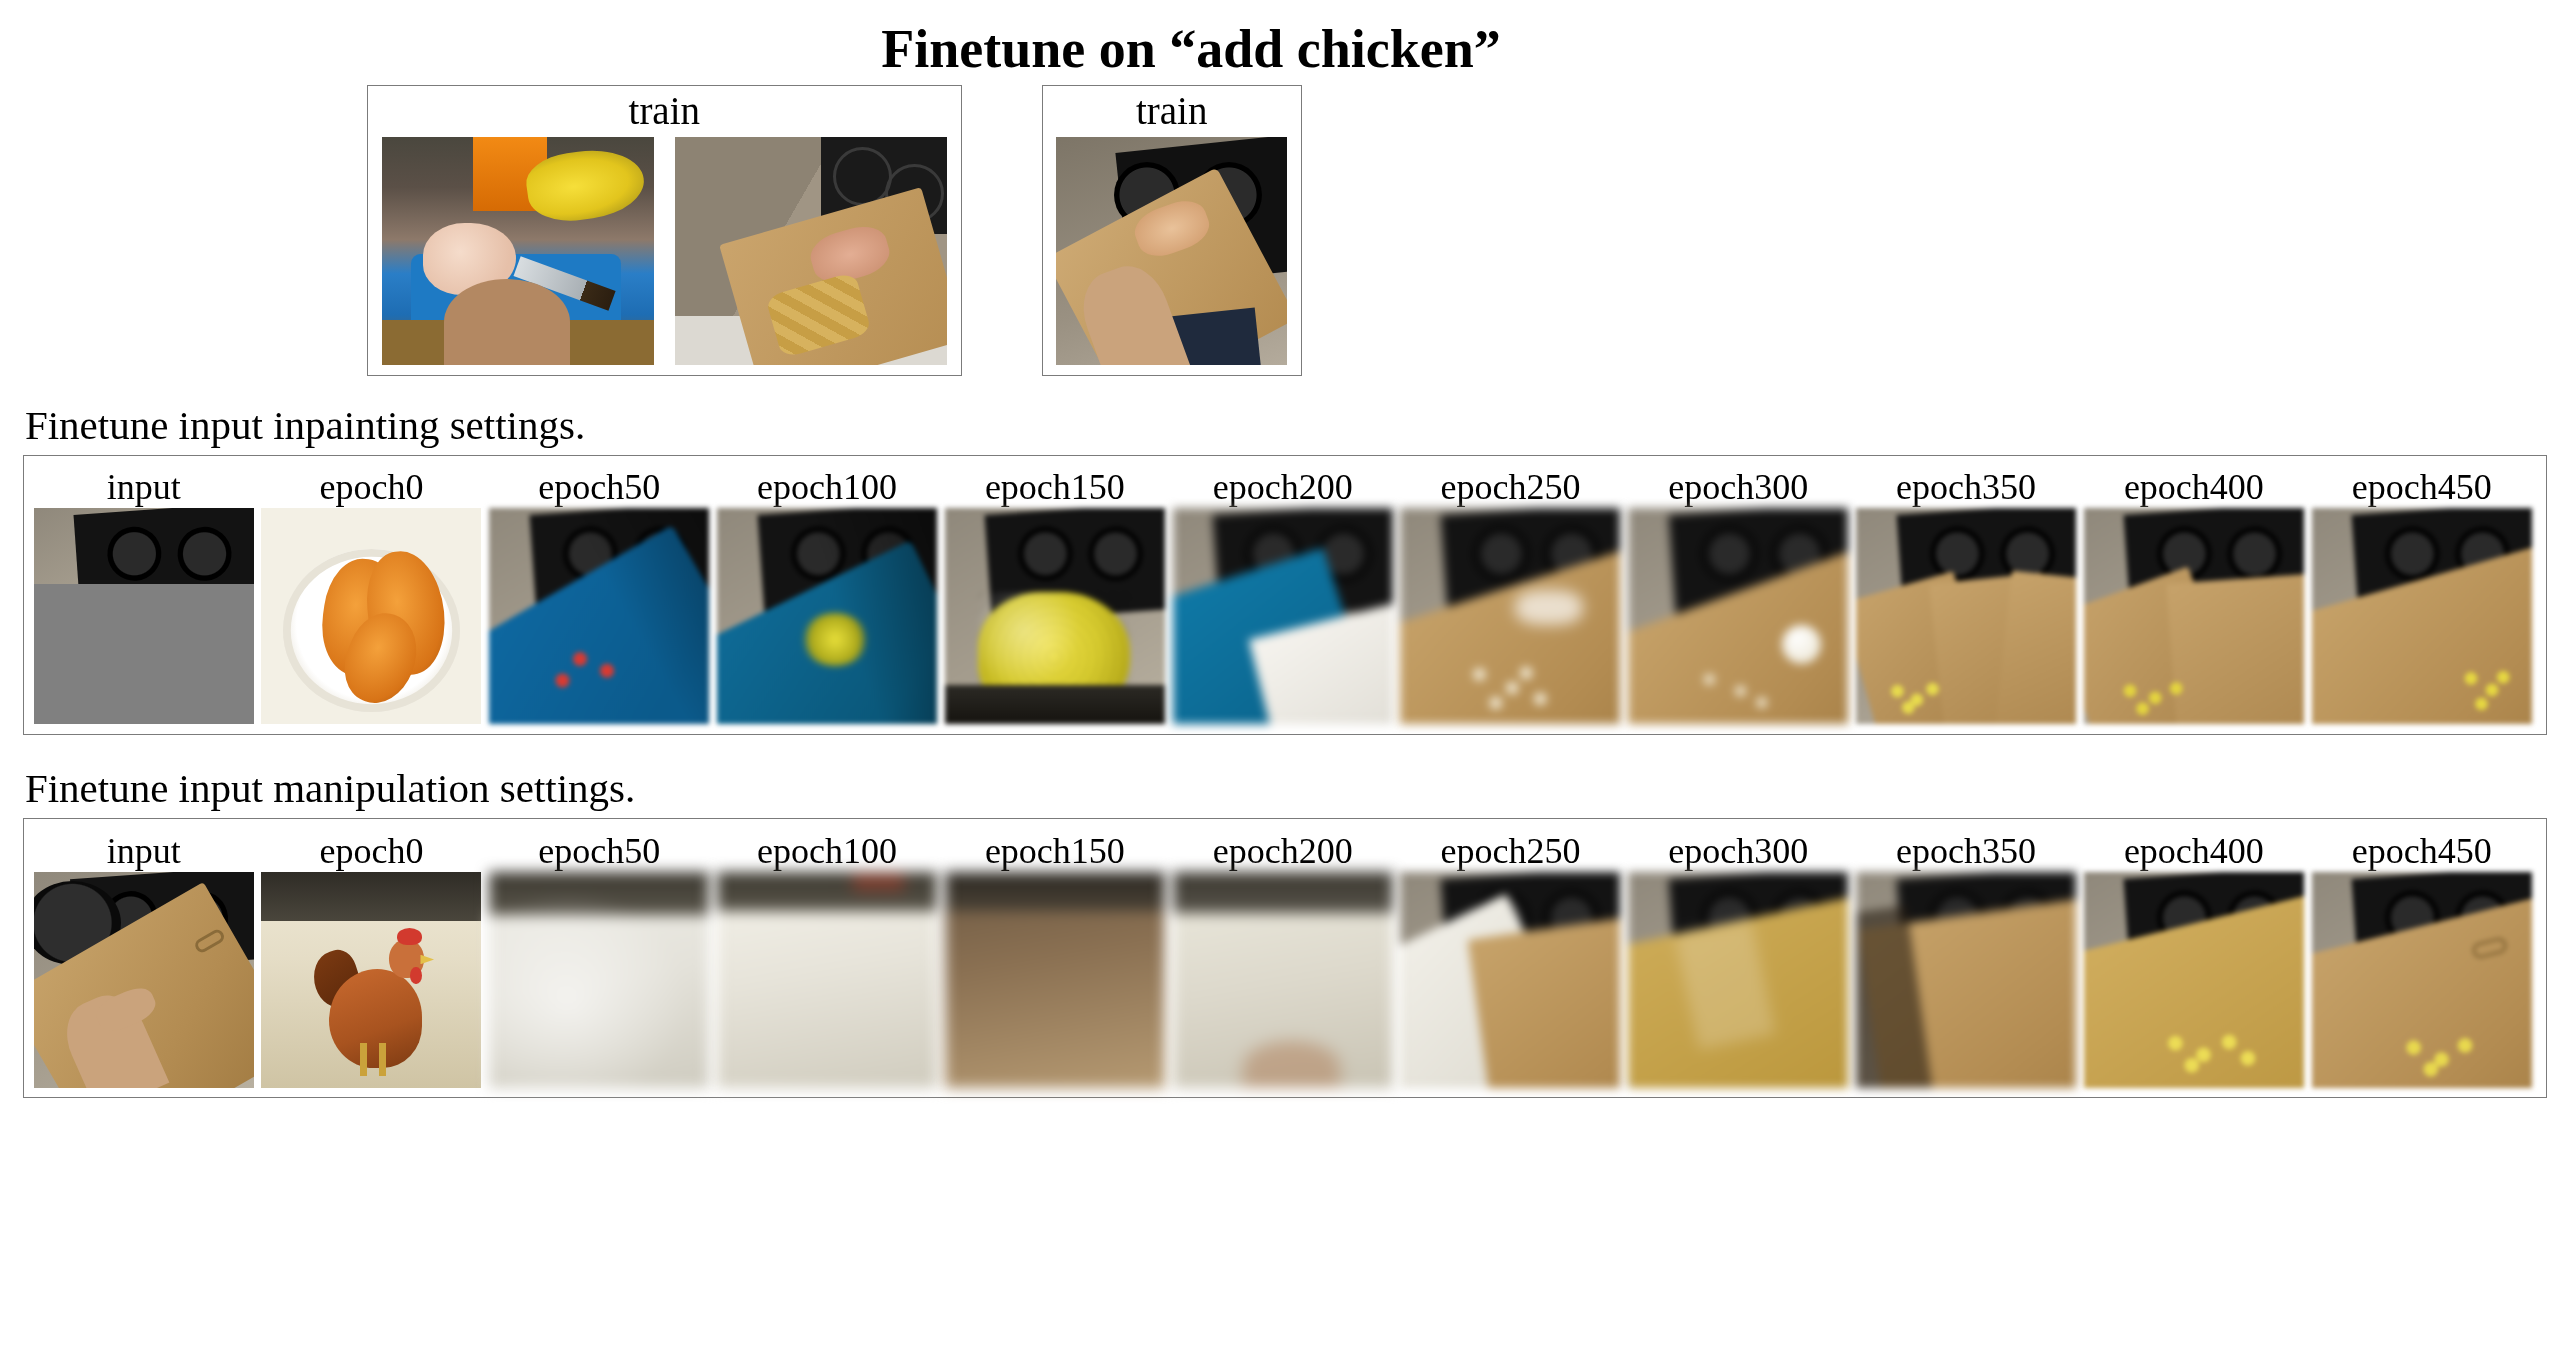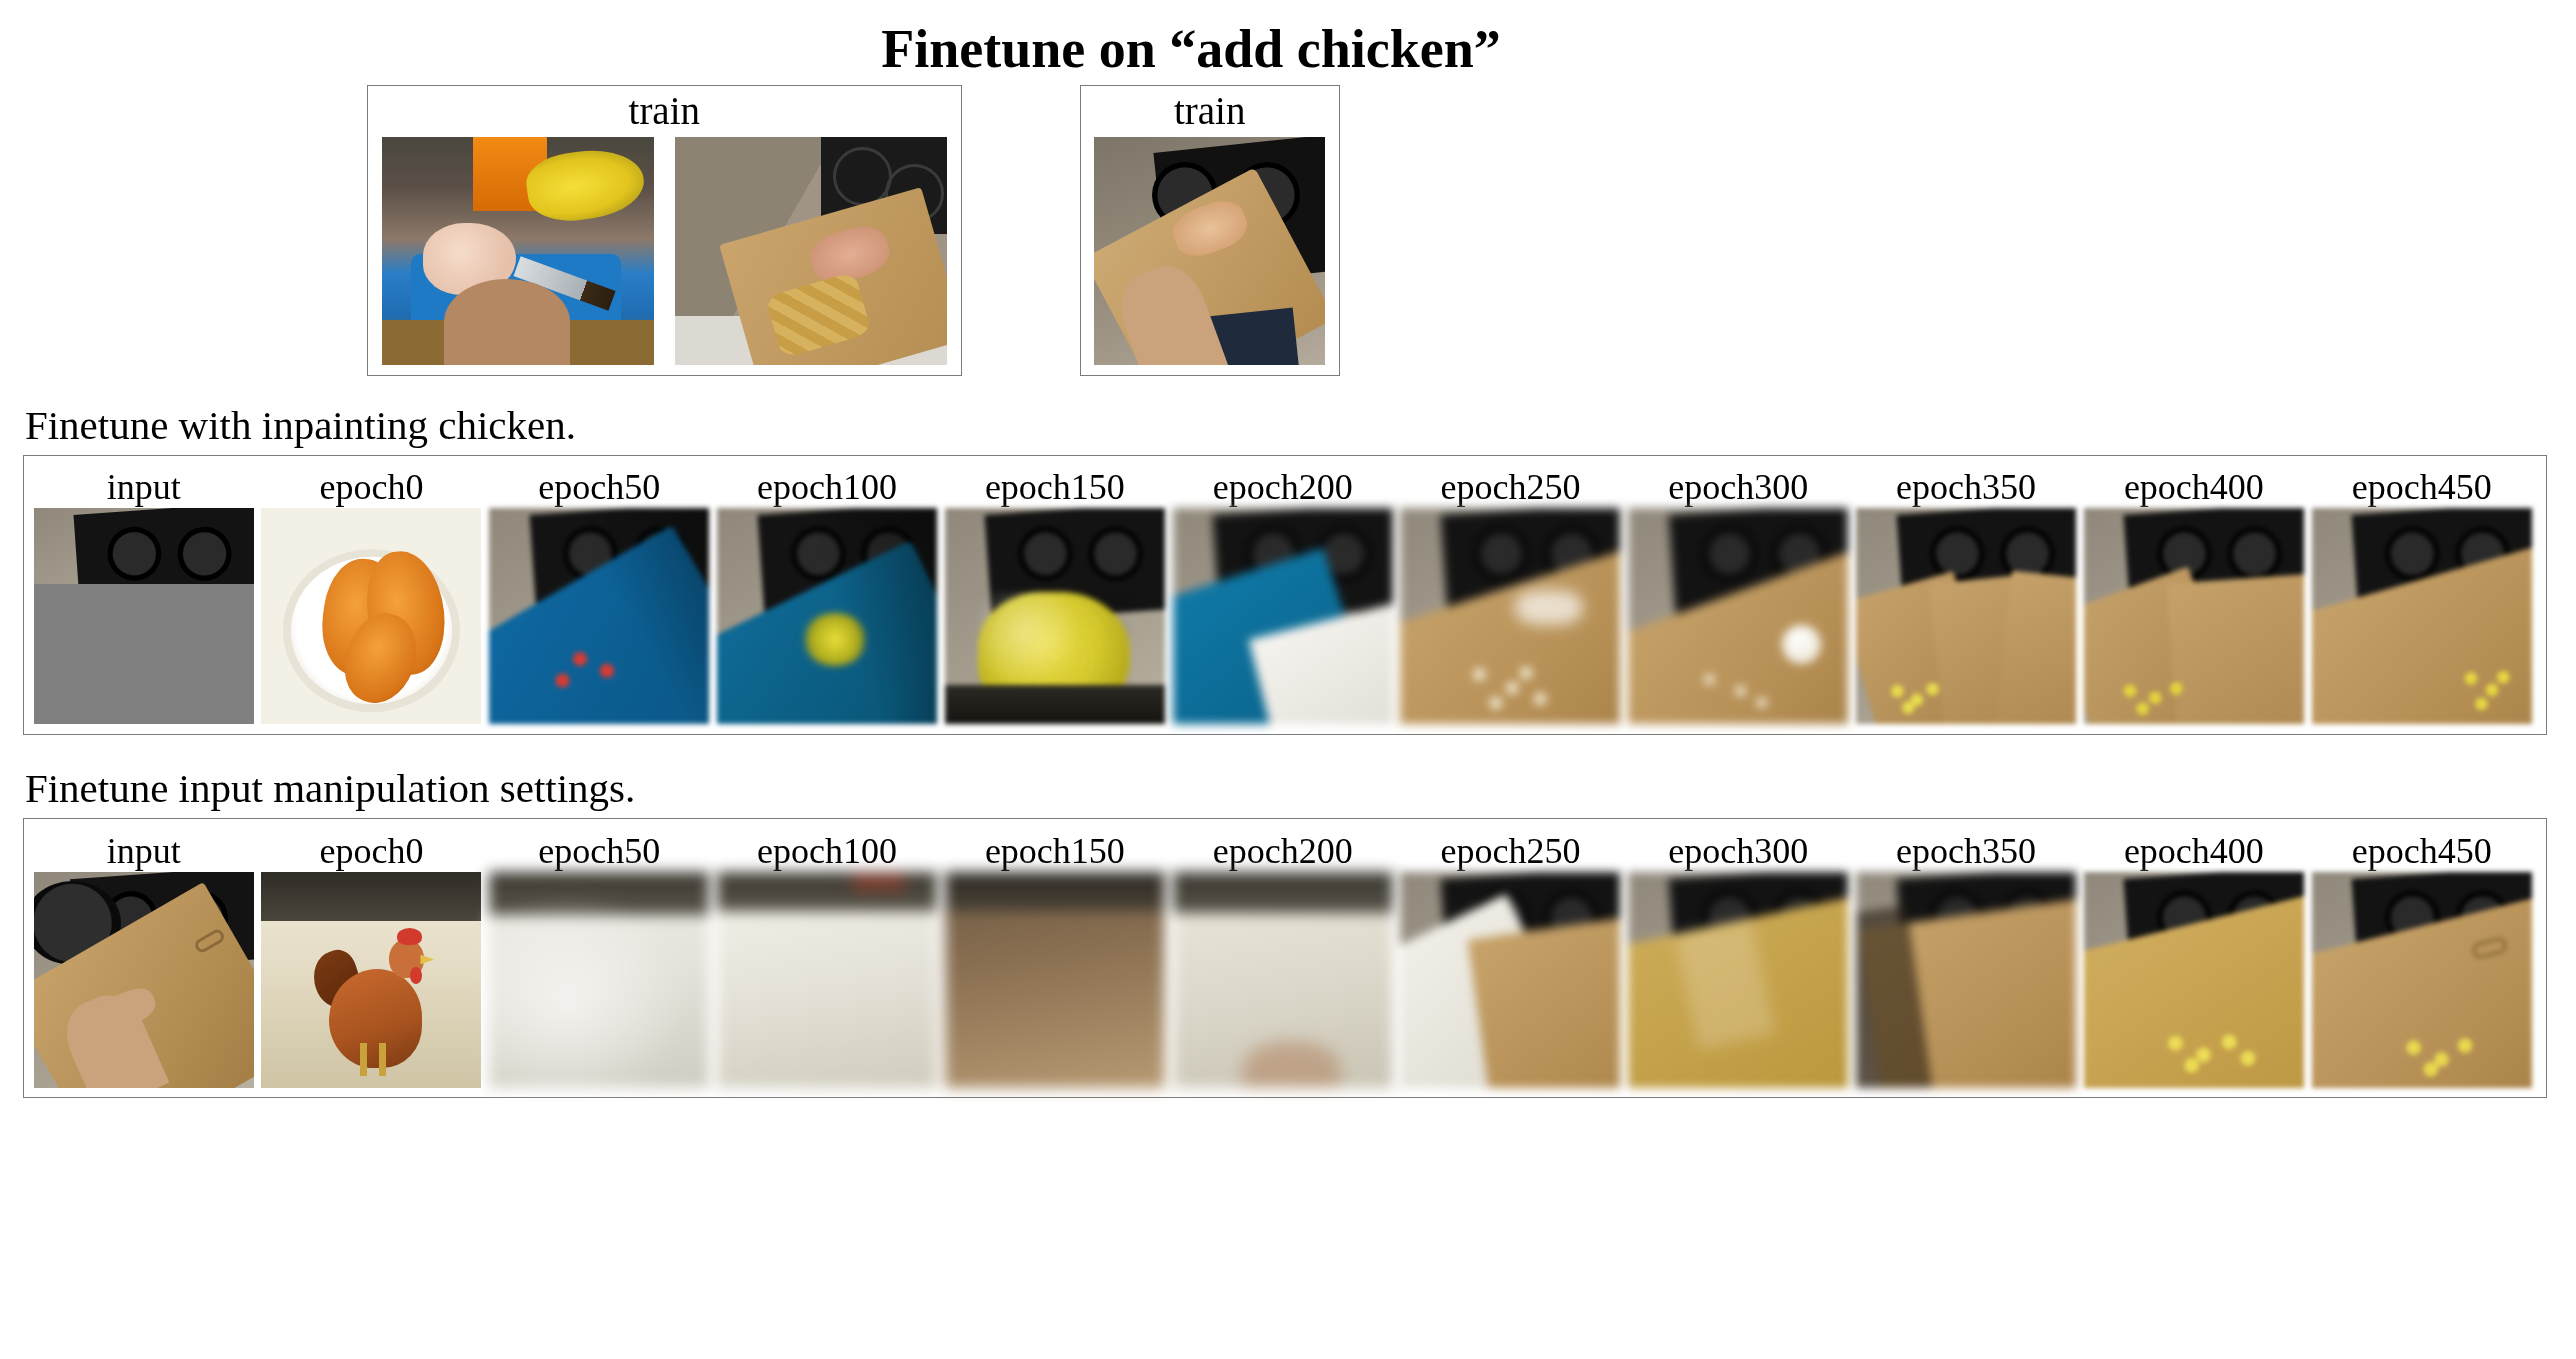--- a/index.html
+++ b/index.html
@@ -12,21 +12,21 @@
   }
   .title {
     text-align: center;
     font-size: 54px;
     font-weight: bold;
     margin-bottom: 5.8px;
     margin-left: -194px;
   }
   .top-row {
     display: flex;
-    gap: 118px;
+    gap: 80px;
     margin-bottom: 25px;
     margin-left: 300px;
     padding-left: 44px;
   }
   .panel {
     border: 1.9px solid #7b7b7b;
     padding: 1.9px 13.6px 9.7px 13.6px;
     text-align: center;
   }
   .panel-label {
@@ -258,21 +258,21 @@
           <div class="burner b3"></div>
           <div class="board"></div>
           <div class="food"></div>
           <div class="jeans"></div>
           <div class="arm"></div>
       </div>
     </div>
   </div>
 </div>
 
-<div class="section-label">Finetune with inpainting chicken.</div>
+<div class="section-label">Finetune input inpainting settings.</div>
 <div class="row-panel">
   <div class="row">
     <div class="cell">
         <div class="cell-label">input</div>
       <div class="tile A-input noember">
         <div class="bg-wall top"></div>
           <div class="stove-dark"></div>
           <div class="mask"></div>
       </div>
       </div>

